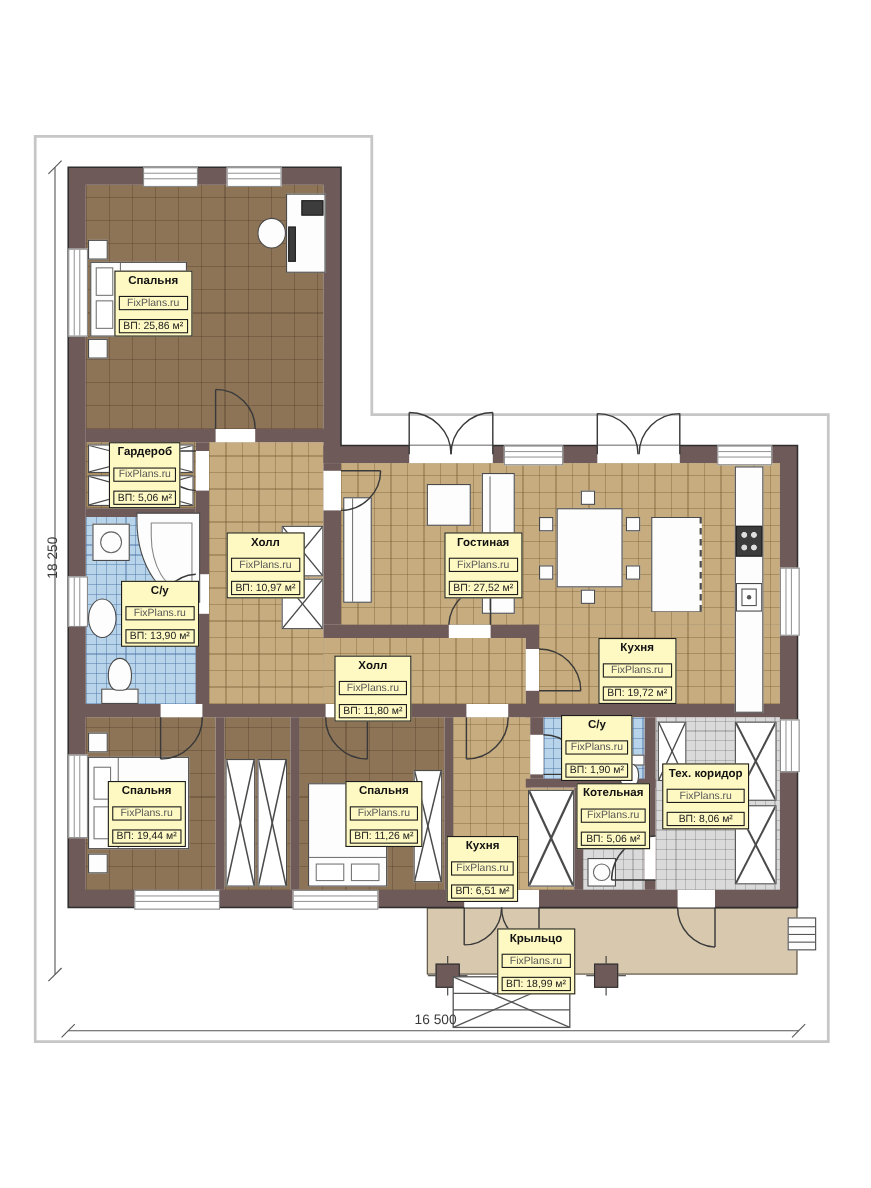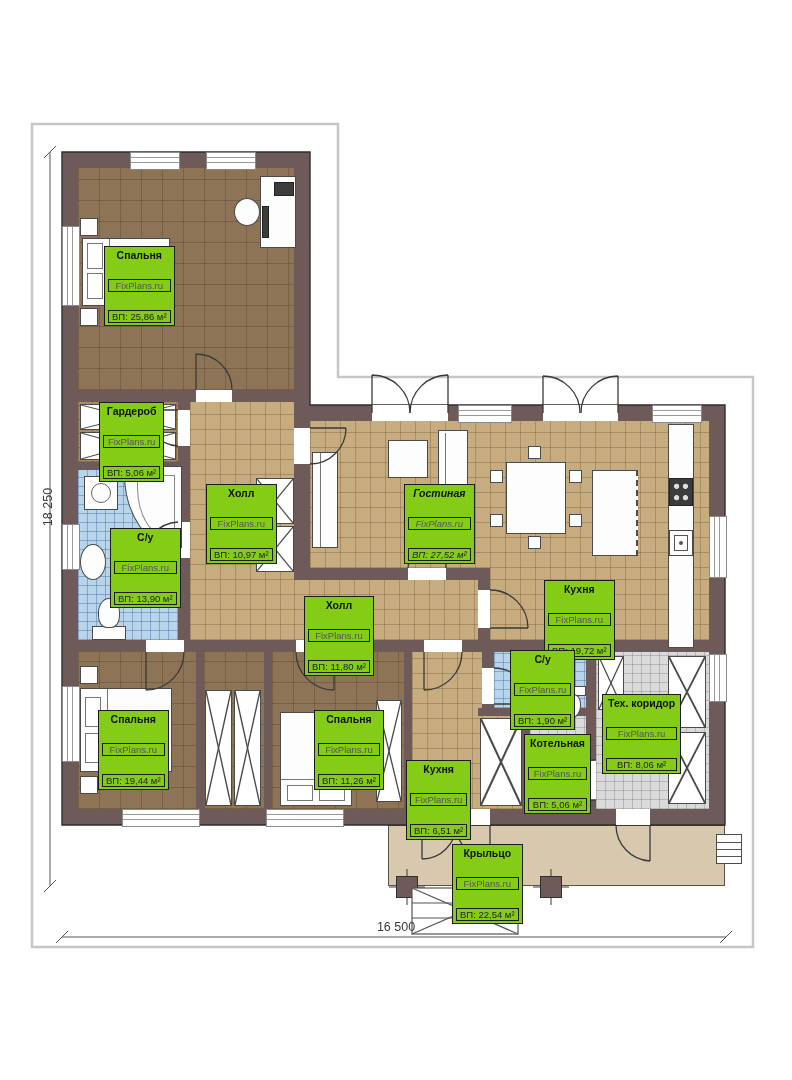--- a/index.html
+++ b/index.html
@@ -33,22 +33,22 @@
     background-repeat:no-repeat;background-size:100% 1px;background-position:0 4px,0 9px;}
   .win-v{background-image:linear-gradient(#9a9a9a,#9a9a9a),linear-gradient(#9a9a9a,#9a9a9a);
     background-repeat:no-repeat;background-size:1px 100%;background-position:4px 0,9px 0;}
   
   .fur{position:absolute;background:#fdfdfd;border:1px solid #4a4a4a;box-sizing:border-box;}
   .dark{background:#3c3c3c;border:1px solid #222;}
   .ellipse{border-radius:50%;}
   .closet{position:absolute;background:#fff;border:1px solid #4a4a4a;box-sizing:border-box;}
   .closet svg{display:block;width:100%;height:100%;}
   
-  .room-label{position:absolute;background:#84cc16;border:1.4px solid #1c1c1c;padding:2px 3px;
-    display:flex;flex-direction:column;gap:18px;z-index:40;width:max-content;}
+  .room-label{position:absolute;background:#fef9c3;border:1.4px solid #1c1c1c;padding:2px 3px;
+    display:flex;flex-direction:column;gap:8px;z-index:40;width:max-content;}
   .rl-title{font-weight:bold;font-size:10.5px;color:#111;text-align:center;white-space:nowrap;padding:0 2px;}
   .rl-brand{border:1px solid #1c1c1c;font-size:9.5px;color:#555;text-align:center;white-space:nowrap;padding:0 3px;}
   .rl-area{border:1px solid #1c1c1c;font-size:9.5px;color:#222;text-align:center;white-space:nowrap;padding:0 3px;}
   
   .dim-text{position:absolute;font-size:12.5px;color:#3a3a3a;z-index:45;}
   .dim-v{transform:rotate(-90deg);transform-origin:center;}
   svg.layer{position:absolute;left:0;top:0;z-index:30;pointer-events:none;}
   svg.under{z-index:0;}
 </style>
 </head>
@@ -338,21 +338,21 @@
   <div class="room-label" style="left:206px;top:484px;">
     <span class="rl-title">Холл</span>
     <span class="rl-brand">FixPlans.ru</span>
     <span class="rl-area">ВП: 10,97 м²</span>
   </div>
   <div class="room-label" style="left:110px;top:528px;">
     <span class="rl-title">С/у</span>
     <span class="rl-brand">FixPlans.ru</span>
     <span class="rl-area">ВП: 13,90 м²</span>
   </div>
-  <div class="room-label" style="left:404px;top:484px;font-style:italic;">
+  <div class="room-label" style="left:404px;top:484px;">
     <span class="rl-title">Гостиная</span>
     <span class="rl-brand">FixPlans.ru</span>
     <span class="rl-area">ВП: 27,52 м²</span>
   </div>
   <div class="room-label" style="left:544px;top:580px;">
     <span class="rl-title">Кухня</span>
     <span class="rl-brand">FixPlans.ru</span>
     <span class="rl-area">ВП: 19,72 м²</span>
   </div>
   <div class="room-label" style="left:304px;top:596px;">
@@ -373,32 +373,32 @@
   <div class="room-label" style="left:406px;top:760px;">
     <span class="rl-title">Кухня</span>
     <span class="rl-brand">FixPlans.ru</span>
     <span class="rl-area">ВП: 6,51 м²</span>
   </div>
   <div class="room-label" style="left:510px;top:650px;">
     <span class="rl-title">С/у</span>
     <span class="rl-brand">FixPlans.ru</span>
     <span class="rl-area">ВП: 1,90 м²</span>
   </div>
-  <div class="room-label" style="left:524px;top:734px;">
+  <div class="room-label" style="left:524px;top:712px;">
     <span class="rl-title">Котельная</span>
     <span class="rl-brand">FixPlans.ru</span>
     <span class="rl-area">ВП: 5,06 м²</span>
   </div>
   <div class="room-label" style="left:602px;top:694px;">
     <span class="rl-title">Тех. коридор</span>
     <span class="rl-brand">FixPlans.ru</span>
     <span class="rl-area">ВП: 8,06 м²</span>
   </div>
   <div class="room-label" style="left:452px;top:844px;">
     <span class="rl-title">Крыльцо</span>
     <span class="rl-brand">FixPlans.ru</span>
-    <span class="rl-area">ВП: 22,54 м²</span>
+    <span class="rl-area">ВП: 18,99 м²</span>
   </div>
 
   <div class="dim-text dim-v" style="left:18px;top:500px;width:60px;text-align:center;">18 250</div>
   <div class="dim-text" style="left:366px;top:920px;width:60px;text-align:center;">16 500</div>
 
 </div>
 
 </body></html>

